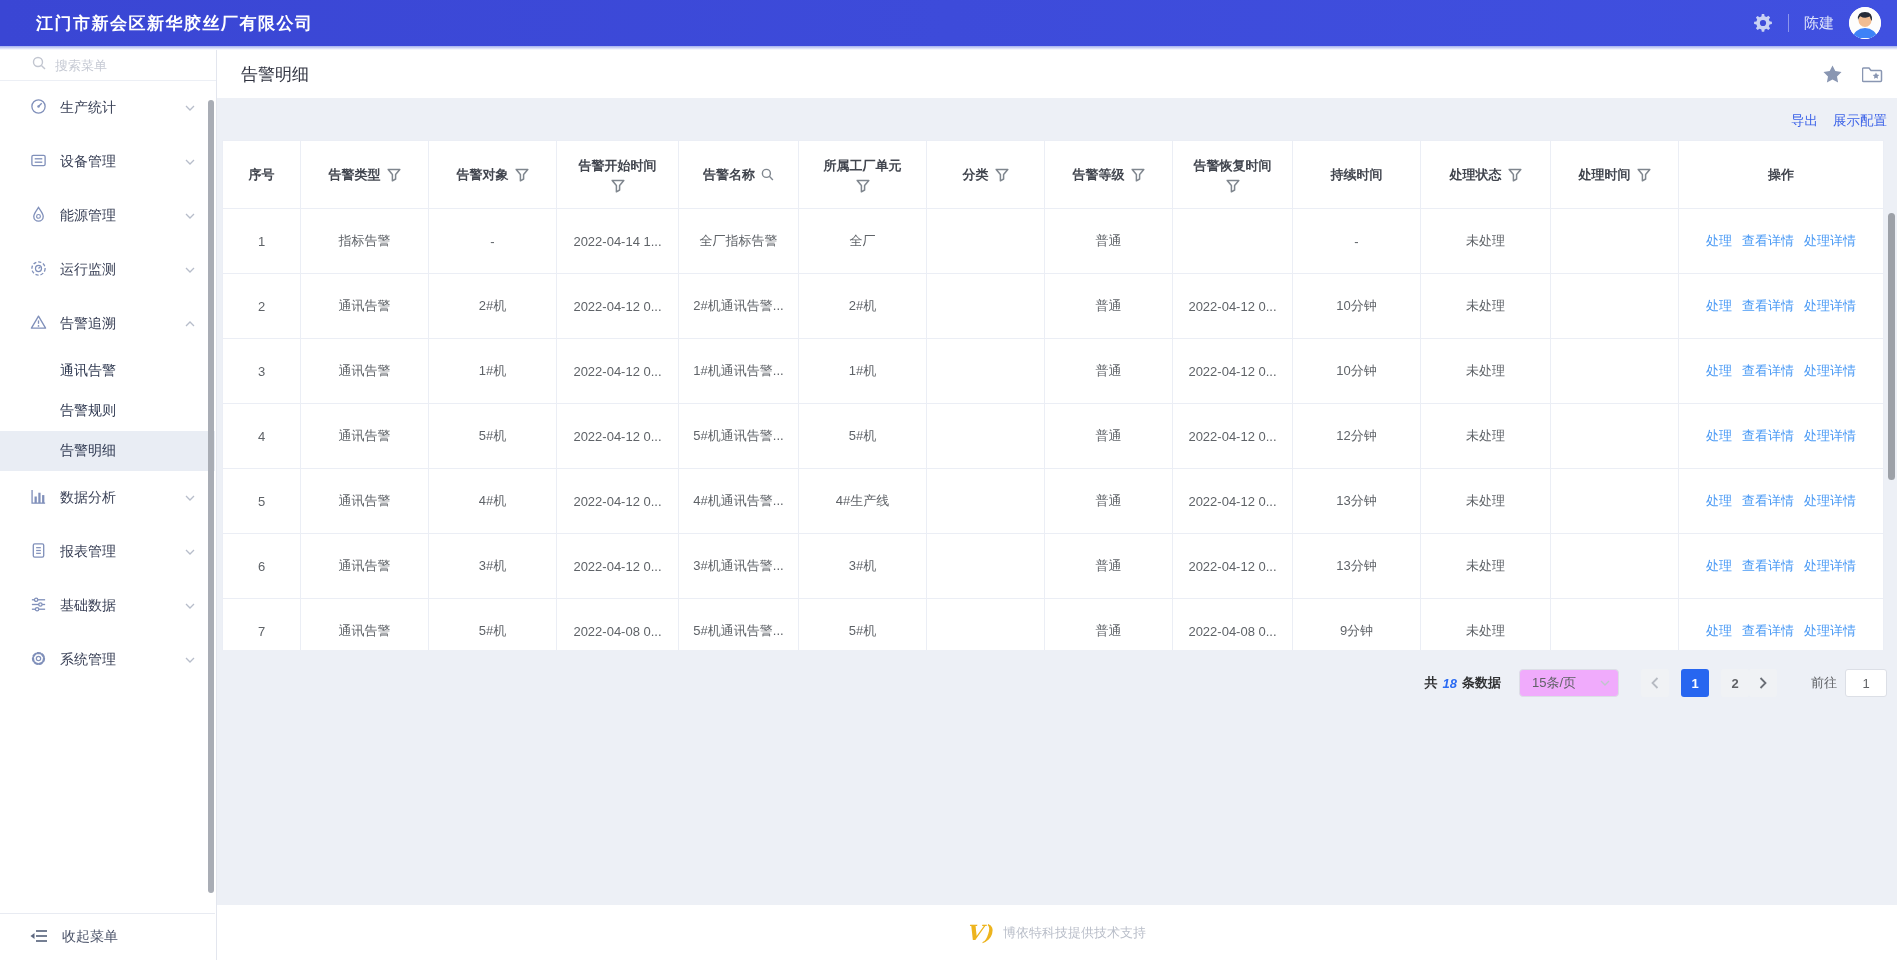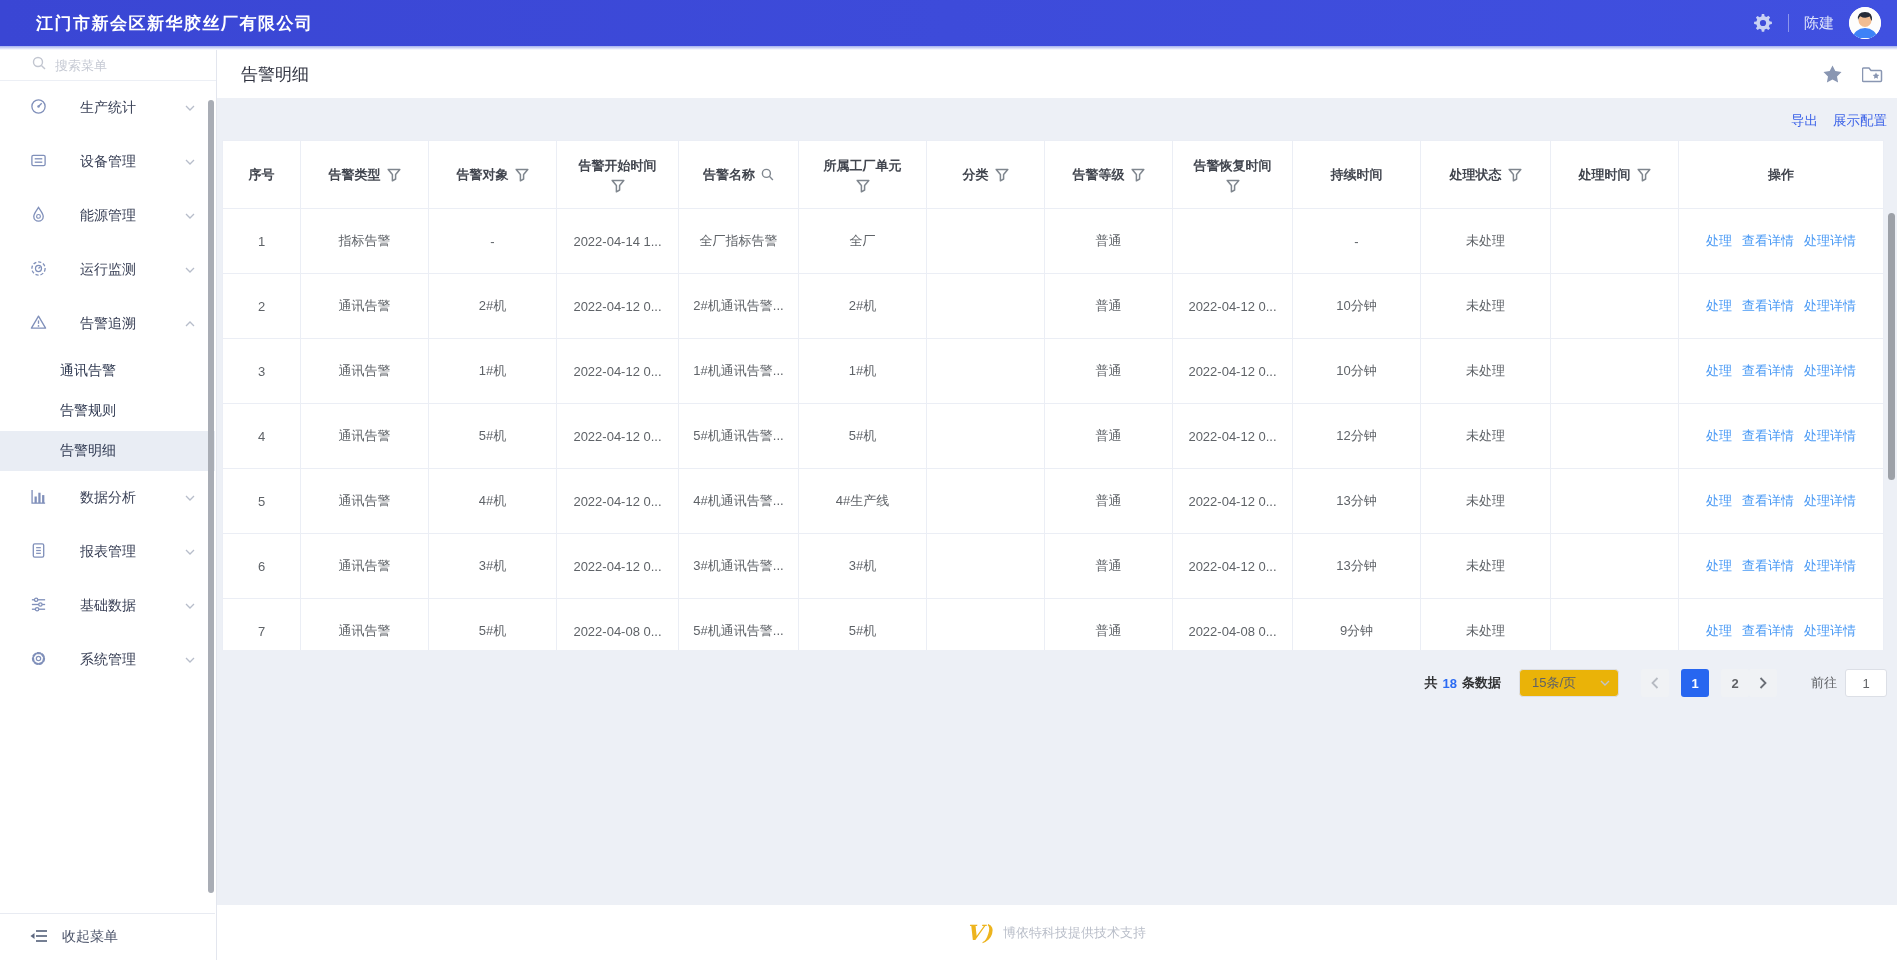--- a/index.html
+++ b/index.html
@@ -22,21 +22,21 @@
   
   .sidebar { position:absolute; top:50px; left:0; width:217px; height:910px; background:#fff;
     border-right:1px solid #e3e6ee; z-index:10; }
   .search-row { height:31px; display:flex; align-items:center; gap:9px; padding-left:32px;
     border-bottom:1px solid #eceff5; }
   .search-input { border:none; outline:none; font-size:13px; color:#606266; width:130px; background:transparent; }
   .search-input::placeholder { color:#c6cad4; }
   .menu { position:absolute; top:31px; left:0; right:1px; bottom:47px; overflow:hidden; }
   .menu-item { height:54px; display:flex; align-items:center; gap:13px; padding:0 20px 0 30px;
     font-size:14px; color:#3a4157; cursor:pointer; }
-  .menu-item .mi-label { flex:0 0 auto;margin-left:20px; }
+  .menu-item .mi-label { flex:0 0 auto; }
   .menu-item .chev { margin-left:auto; display:flex; }
   .sub-item { height:40px; display:flex; align-items:center; padding-left:60px; font-size:14px;
     color:#303a52; cursor:pointer; }
   .sub-item.selected { background:#e9edf4; font-weight:500; }
   .sidebar-scroll-thumb { position:absolute; top:50px; right:2px; width:6px; height:793px;
     background:#a9adb5; border-radius:3px; z-index:11; }
   .collapse-row { position:absolute; bottom:0; left:0; right:1px; height:47px; border-top:1px solid #e8ebf2;
     display:flex; align-items:center; gap:14px; padding-left:30px; font-size:14px; color:#4a5268;
     background:#fff; cursor:pointer; }
 
@@ -66,22 +66,22 @@
     align-items:center; justify-content:center; font-size:13px; color:#5f6368; flex-shrink:0;
     gap:10px; text-align:center; }
   .t-cell:last-child { border-right:none; }
   .op-link { color:#4a9af5; cursor:pointer; white-space:nowrap; }
   .filter-btn, .colsearch-btn { display:flex; cursor:pointer; }
 
   
   .pagination { position:absolute; top:570px; right:10px; height:30px; display:flex;
     align-items:center; font-size:13px; color:#303133; }
   .pg-total { font-weight:600; margin-right:18px; display:flex; align-items:center; }
-  .pg-total .pg-count { color:#2b6bf3; margin:0 5px; }
-  .size-select { width:100px; height:28px; border:1px solid #dcdfe6; border-radius:4px; background:#eab308;
+  .pg-total .pg-count { color:#2b6bf3; margin:0 5px;font-style:italic; }
+  .size-select { width:100px; height:28px; border:1px solid #dcdfe6; border-radius:4px; background:#f0abfc;
     display:flex; align-items:center; justify-content:space-between; padding:0 8px 0 12px;
     color:#606266; cursor:pointer; margin-right:22px; }
   .pg-btn { min-width:28px; height:28px; padding:0 6px; border-radius:3px; background:#f0f2f5;
     display:flex; align-items:center; justify-content:center; color:#606266; font-weight:600;
     cursor:pointer; margin-right:12px; }
   .pg-btn.active { background:#2766f0; color:#fff; }
   .pg-btn:last-of-type { margin-right:0; }
   .goto-label { margin-left:22px; margin-right:8px; color:#606266; }
   .goto-input { width:42px; height:28px; border:1px solid #dcdfe6; border-radius:3px; text-align:center;
     font-size:13px; color:#606266; outline:none; }

